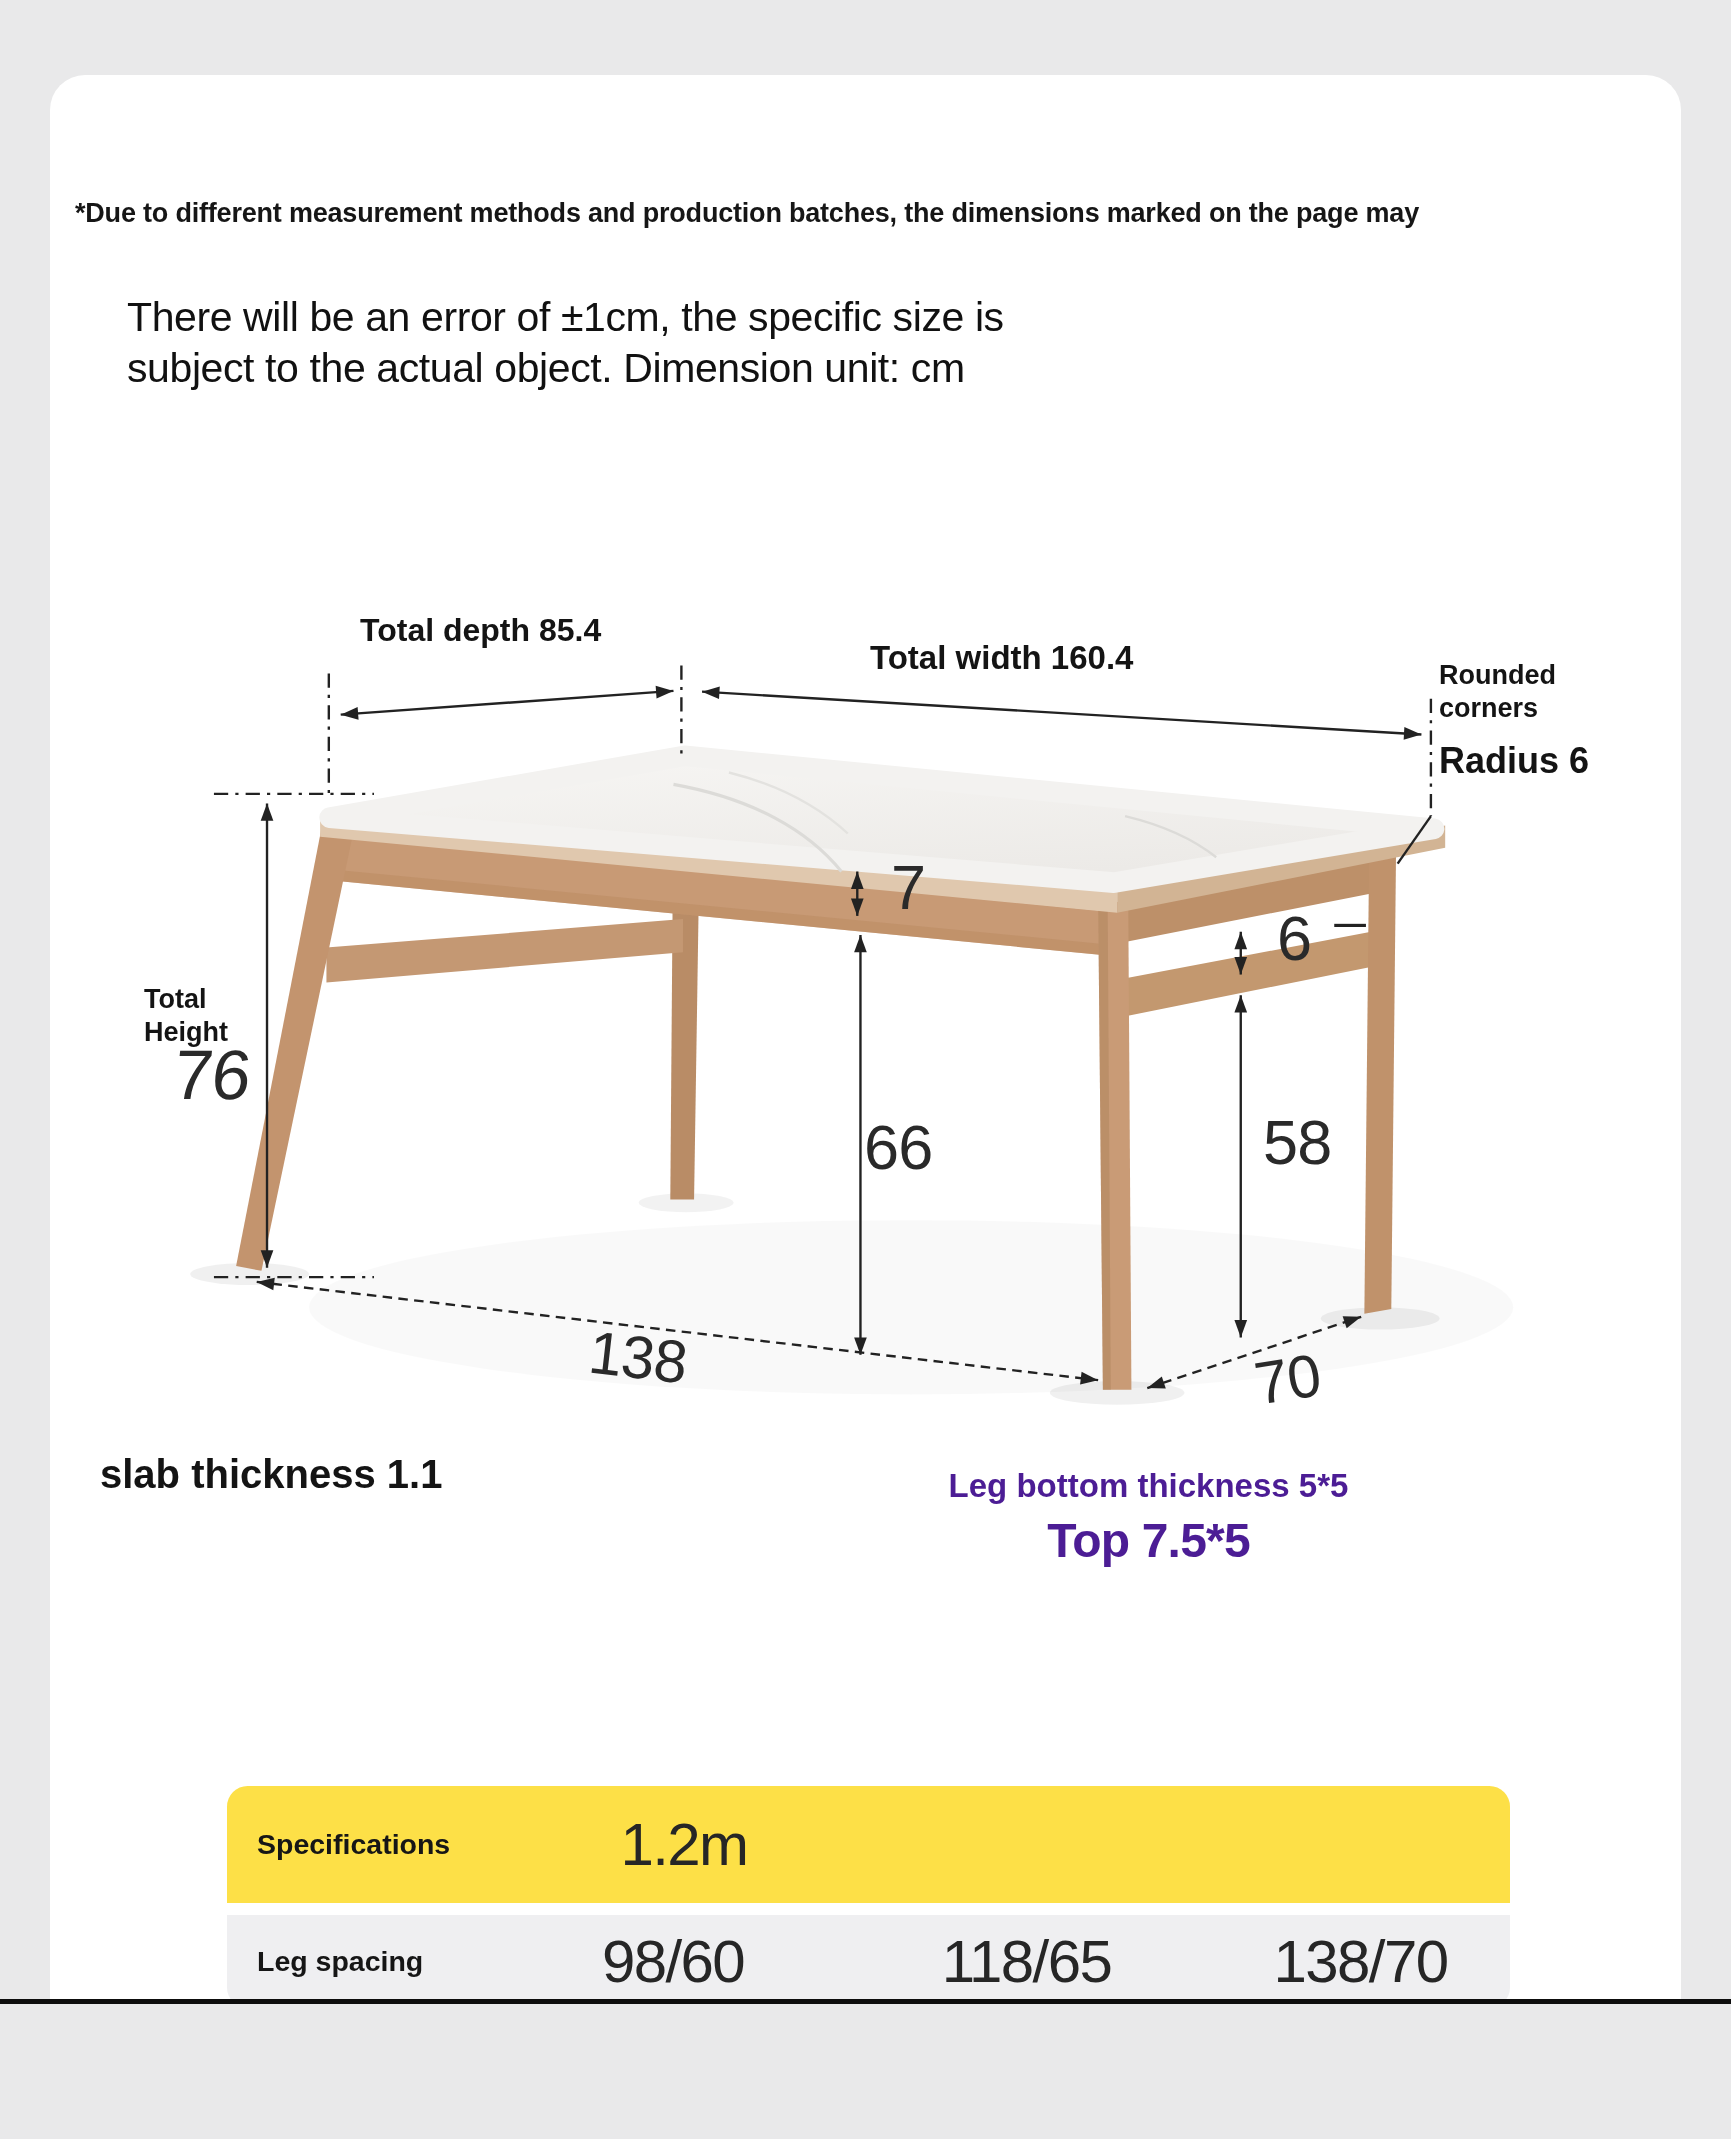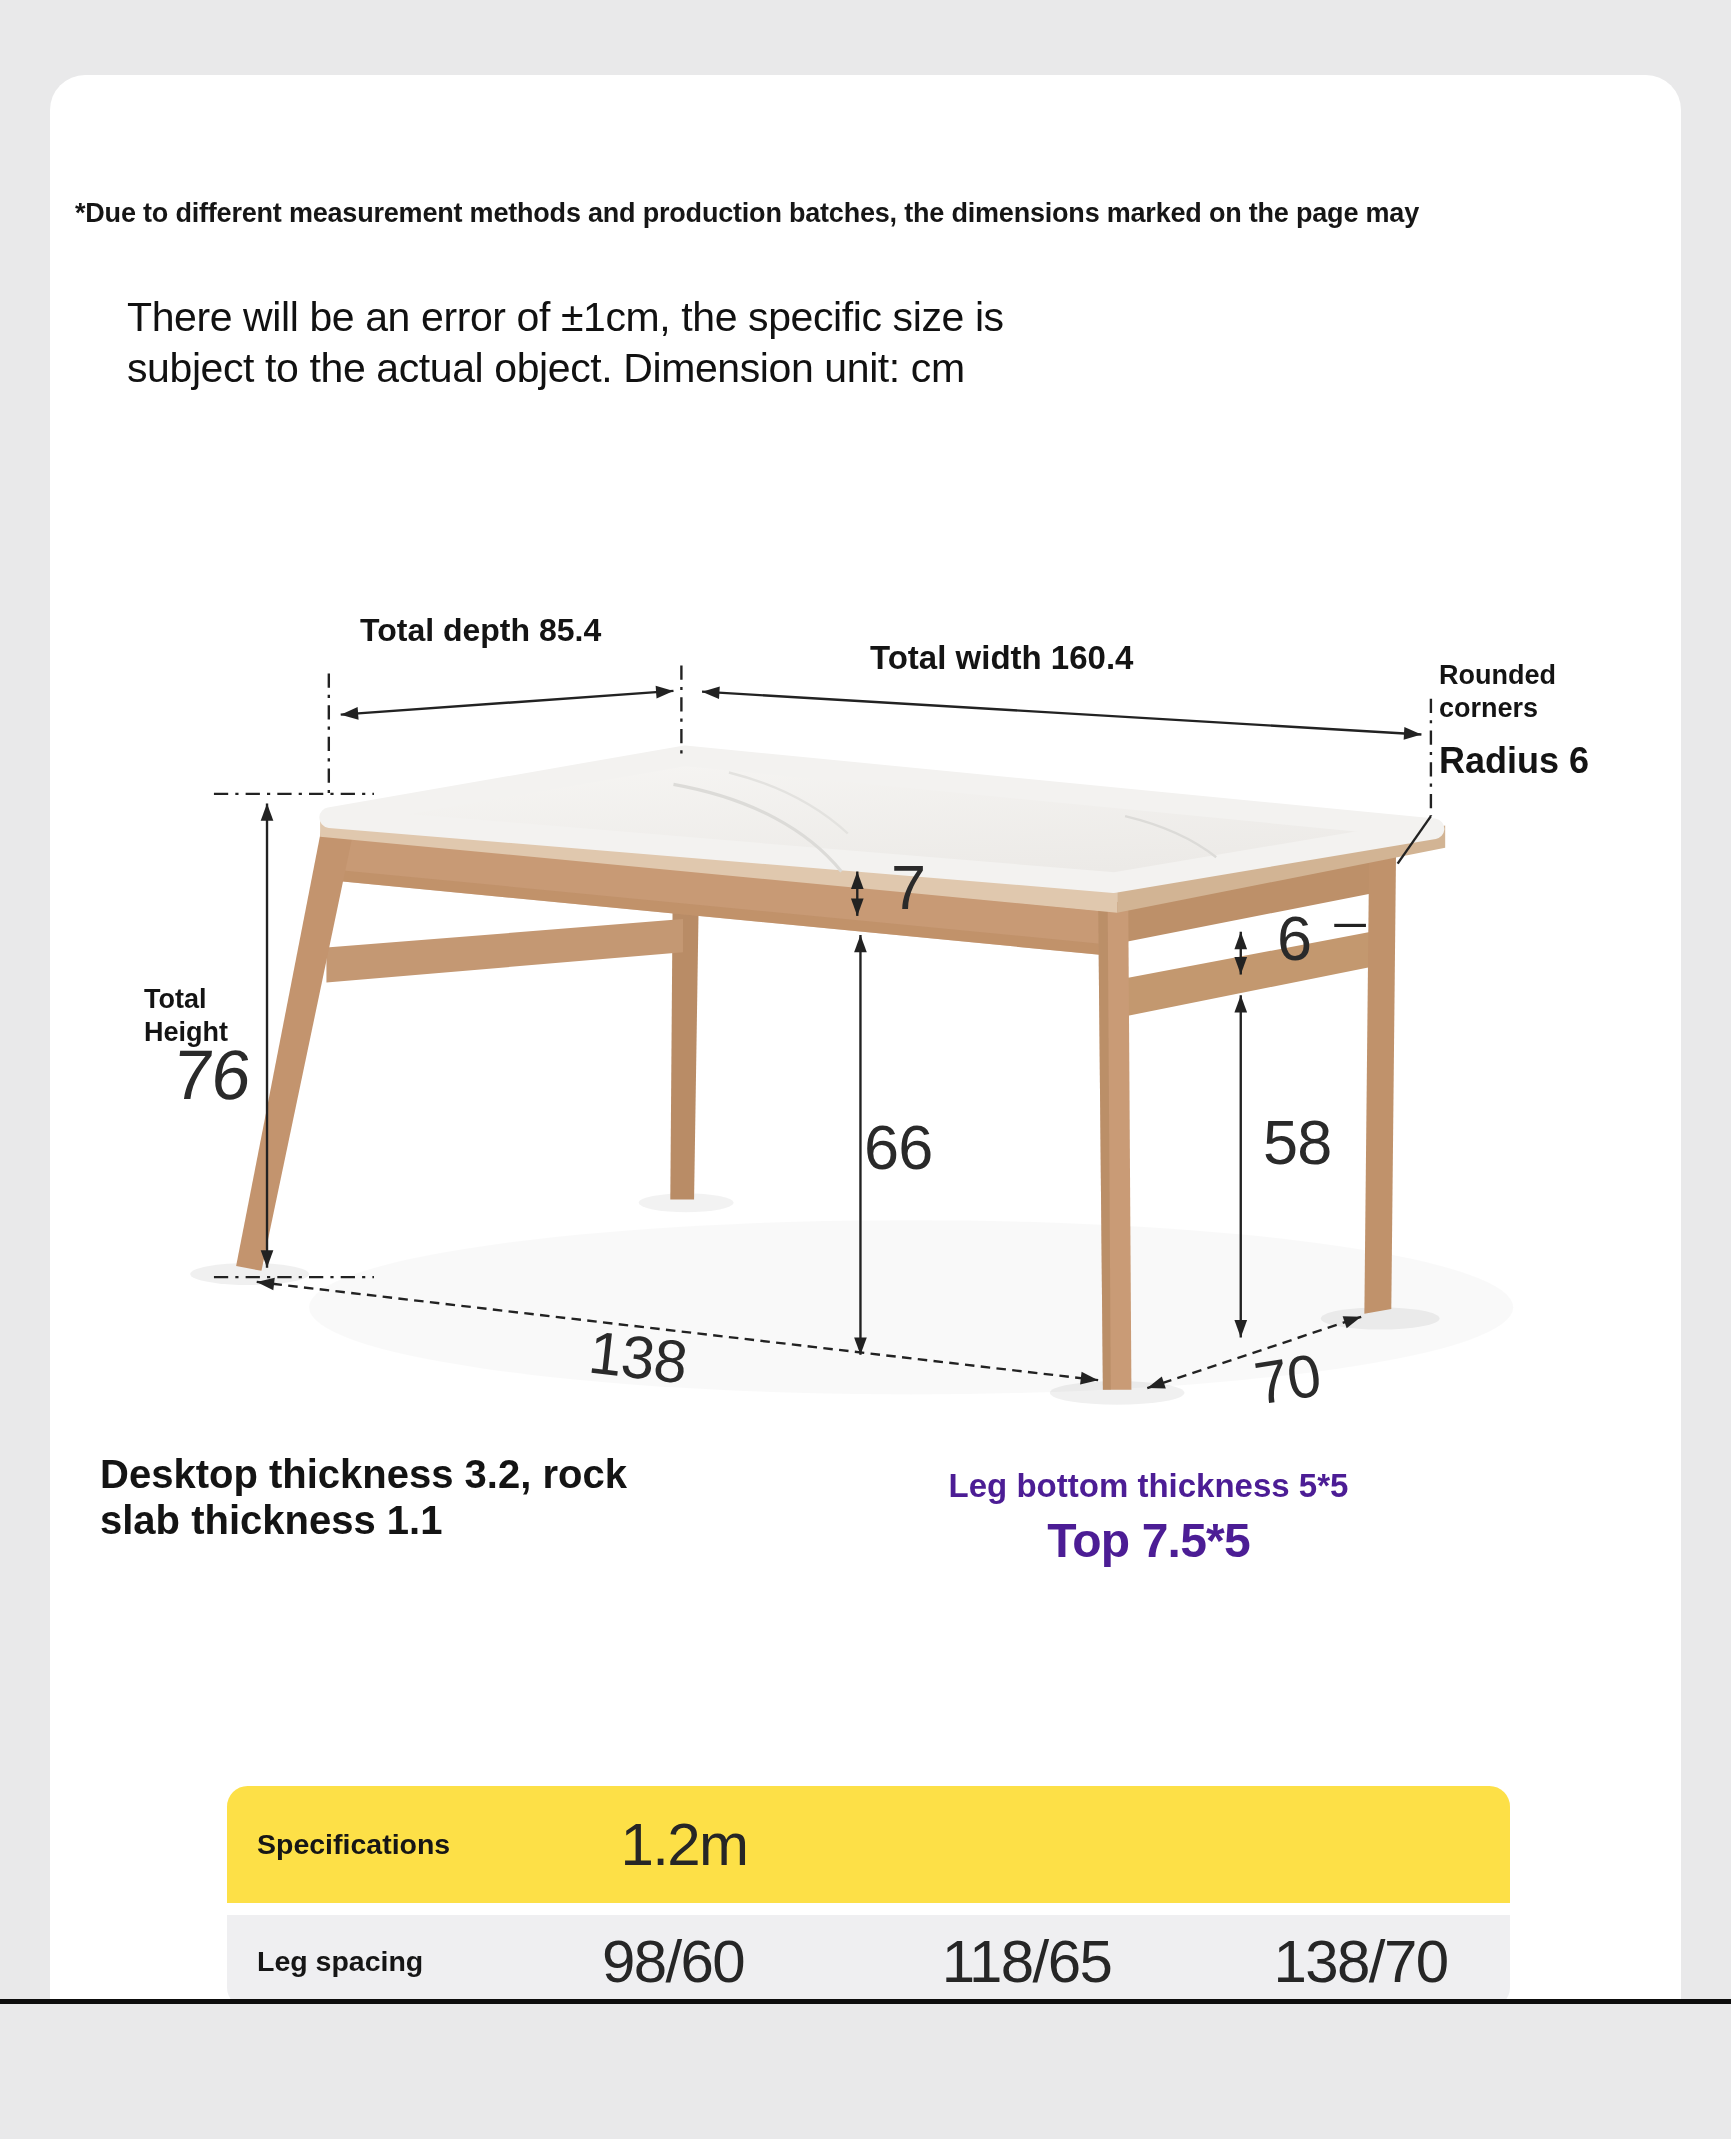--- a/index.html
+++ b/index.html
@@ -108,21 +108,20 @@
 
   <div class="abs dim-num" style="left:174px;top:1035px;font-size:70px;transform:skewX(-6deg);">76</div>
   <div class="abs dim-num" style="left:891px;top:851px;font-size:63px;">7</div>
   <div class="abs dim-num" style="left:1277px;top:902px;font-size:63px;">6</div>
   <div class="abs dim-num" style="left:864px;top:1111px;font-size:63px;">66</div>
   <div class="abs dim-num" style="left:1263px;top:1106px;font-size:63px;">58</div>
   <div class="abs dim-num" style="left:589px;top:1323px;font-size:60px;transform:rotate(6.5deg);">138</div>
   <div class="abs dim-num" style="left:1255px;top:1345px;font-size:60px;transform:rotate(-9deg);">70</div>
 
   <div class="abs notes-left">
-    <div>Desktop thickness 3.2, rock</div>
     <div>slab thickness 1.1</div>
   </div>
   <div class="abs notes-right">
     <div class="l1">Leg bottom thickness 5*5</div>
     <div class="l2">Top 7.5*5</div>
   </div>
 
   <div class="abs spec-table">
     <div class="spec-row r1">
       <div class="spec-label">Specifications</div>

